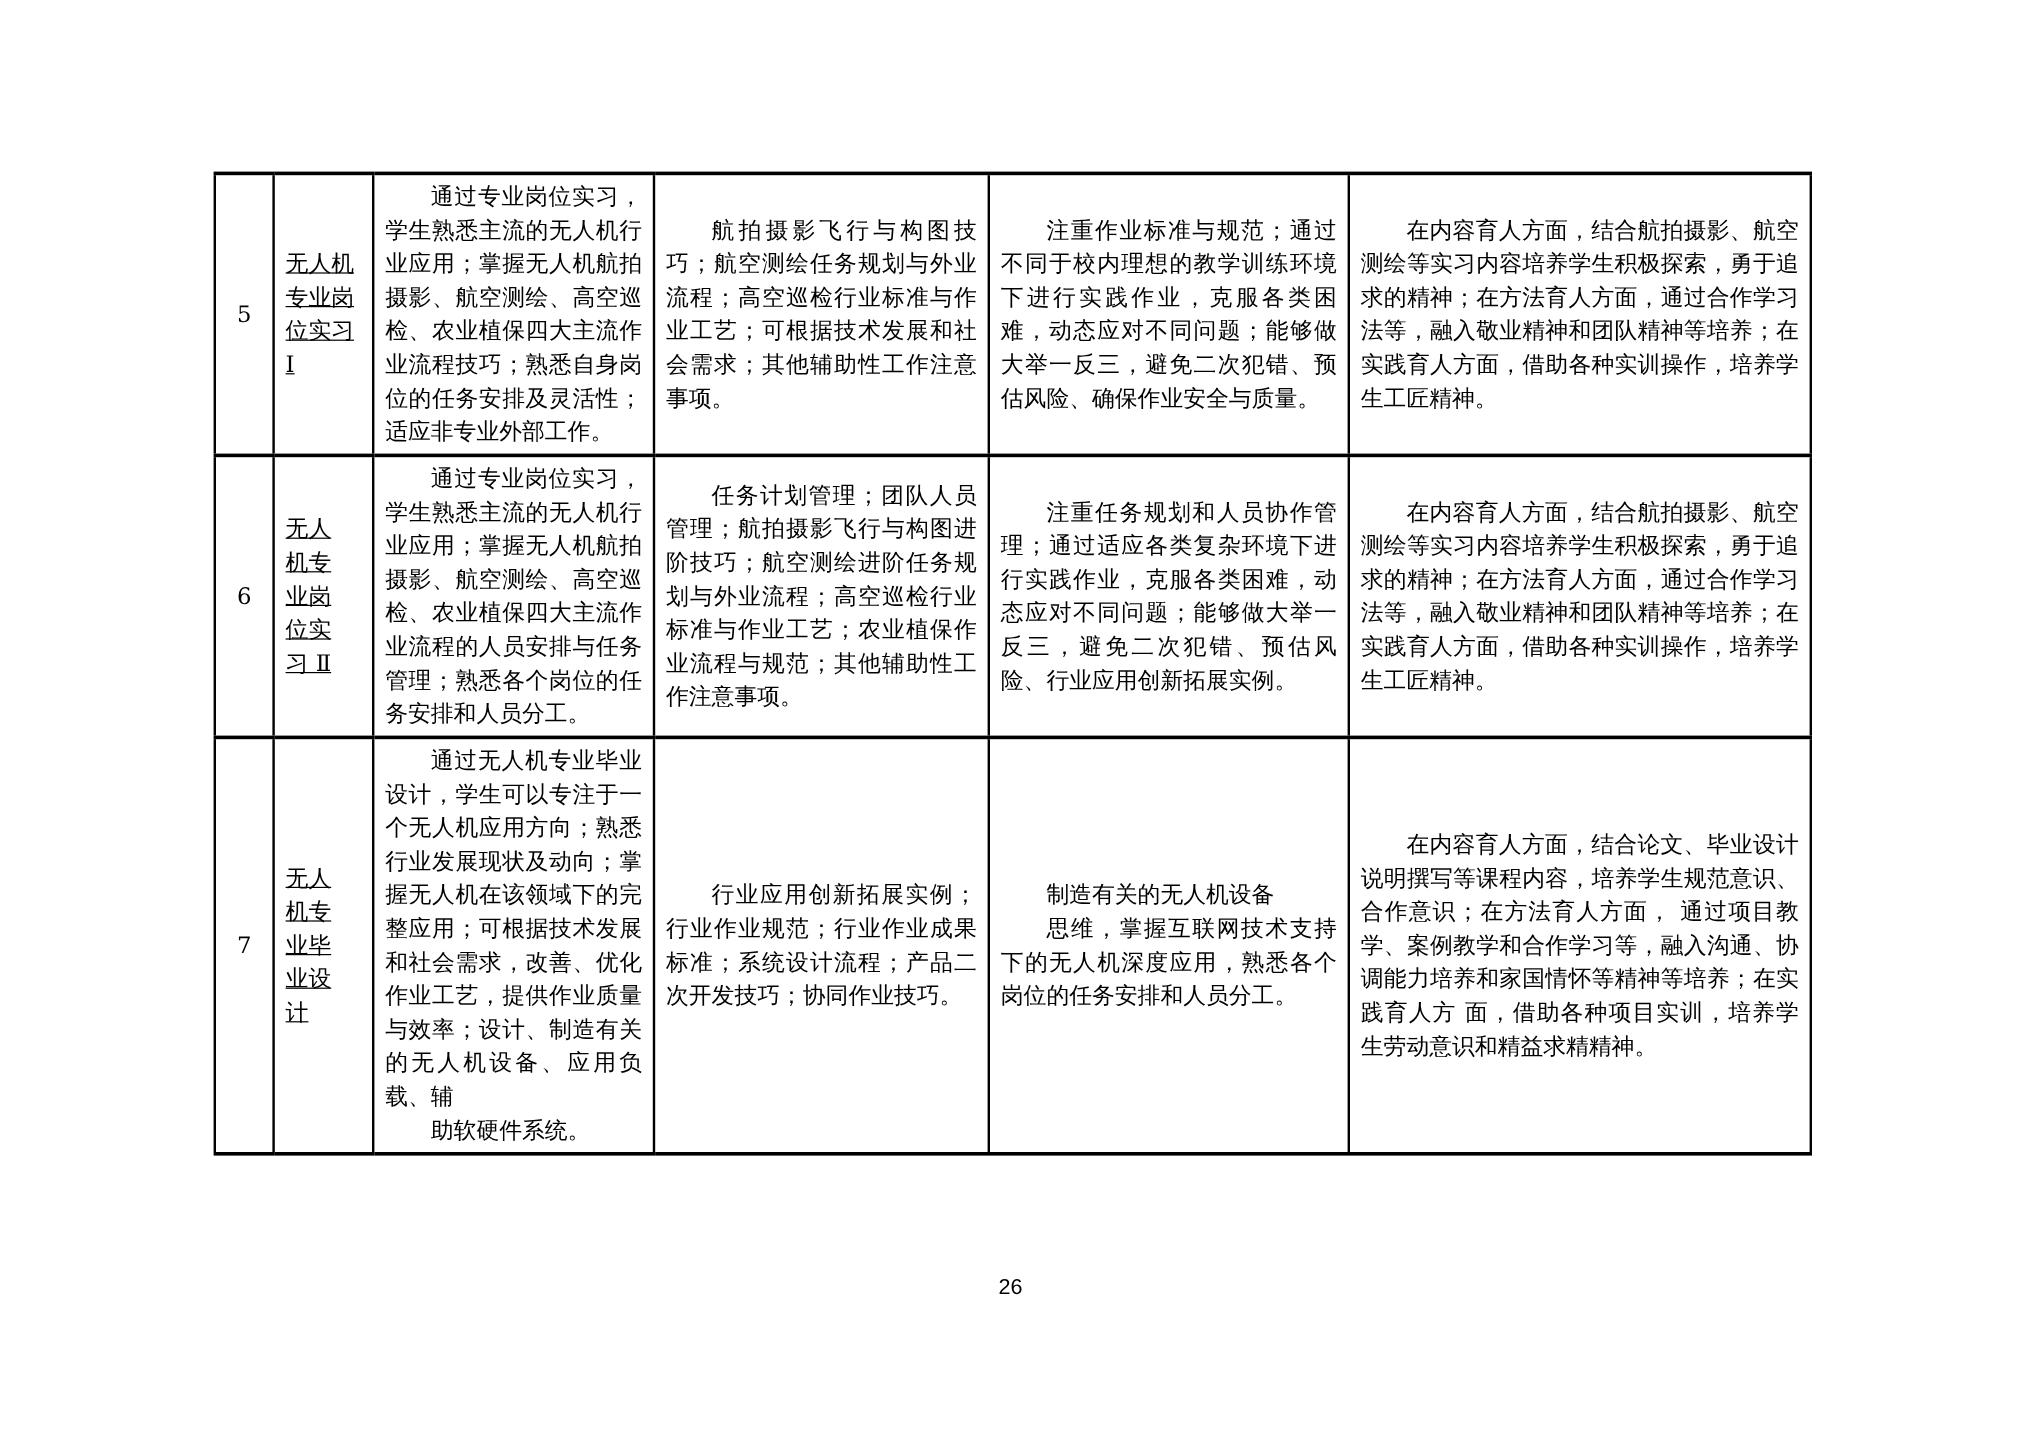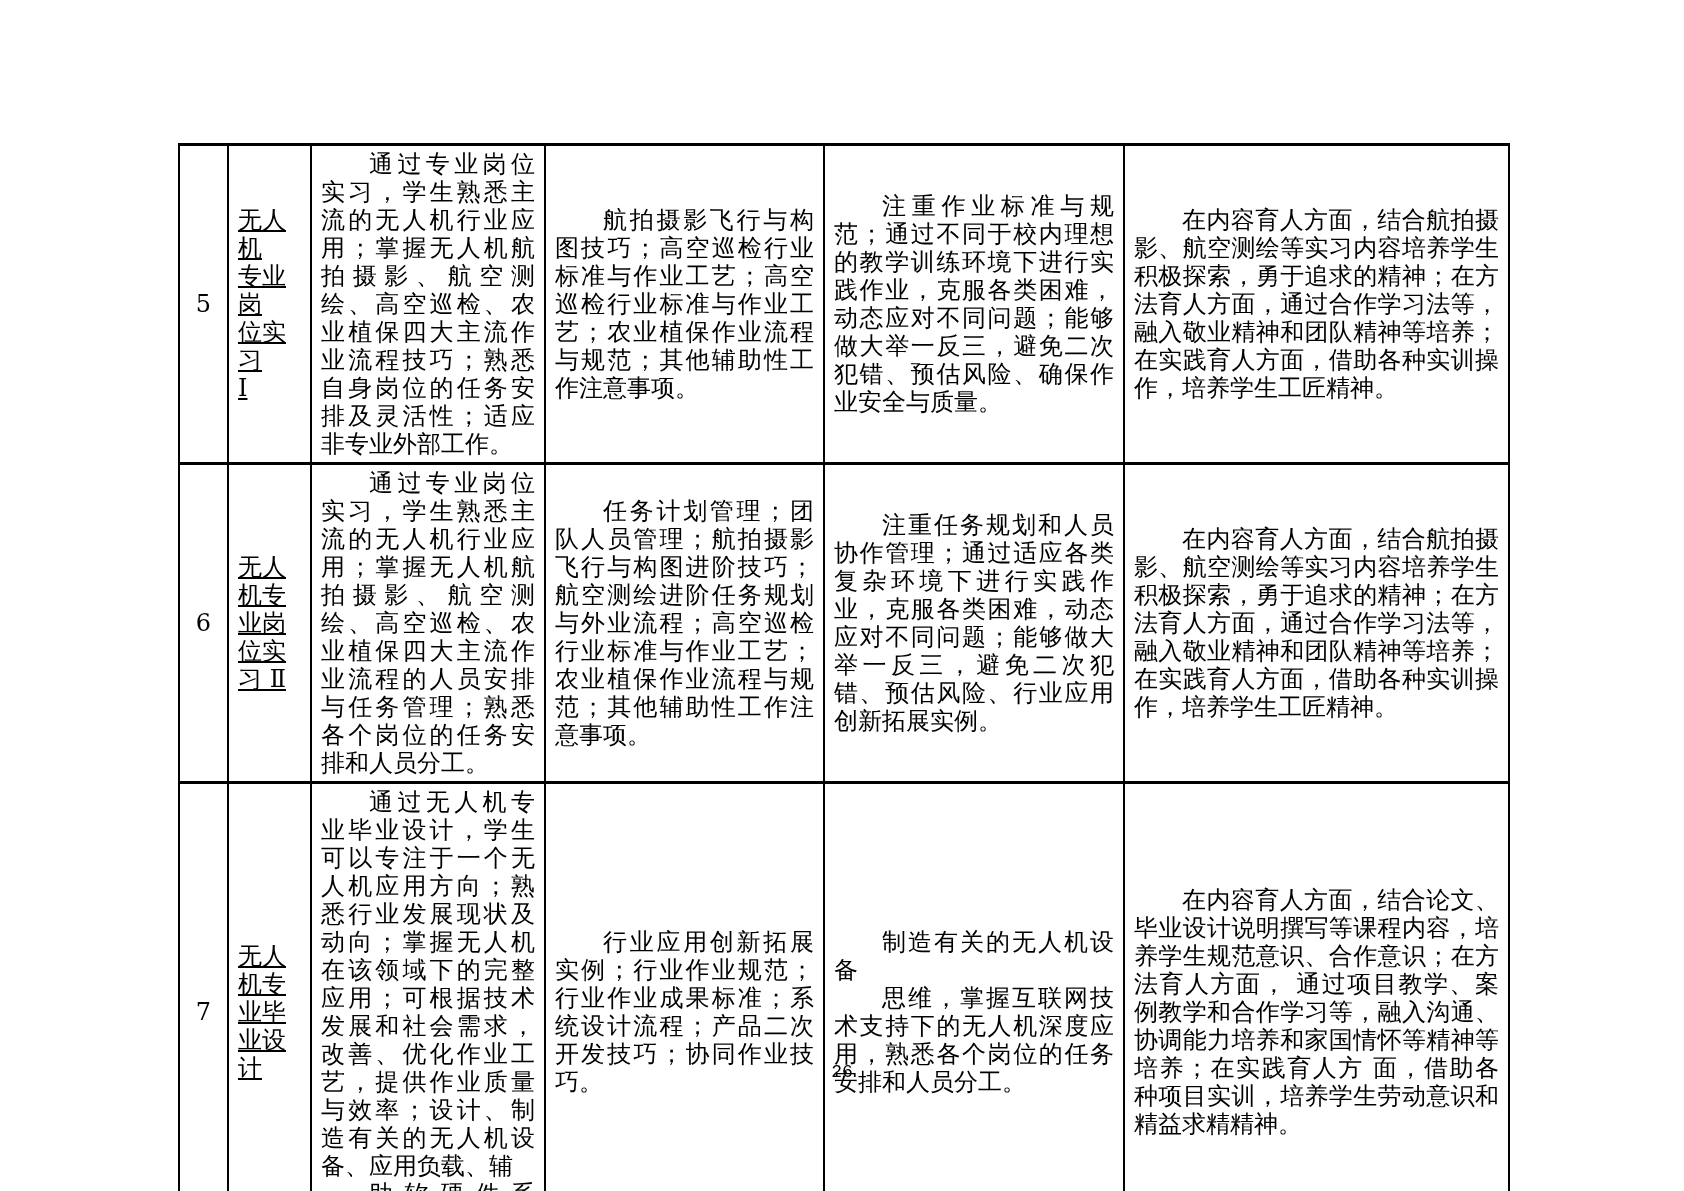--- a/index.html
+++ b/index.html
@@ -22,21 +22,21 @@
     top: 143px;
     width: 1330px;
     border-collapse: collapse;
     table-layout: fixed;
   }
   table.course-table td {
     border: 2px solid #000;
     border-top-width: 3px;
     border-bottom-width: 3px;
     vertical-align: middle;
-    font-size: 24px;
+    font-size: 19px;
     line-height: 28px;
     padding: 4px 9px;
     overflow: hidden;
   }
   tr.row-5 { height: 225px; }
   tr.row-6 { height: 225px; }
   tr.row-7 { height: 325px; }
 
   td.seq-cell {
     text-align: center;
@@ -53,21 +53,21 @@
     margin: 0;
     text-indent: 2em;
     text-align: justify;
   }
   .page-number {
     position: absolute;
     left: 0;
     right: 0;
     top: 1062px;
     text-align: center;
-    font-family: Liberation Mono, monospace;
+    font-family: Liberation Sans, sans-serif;
     font-size: 18px;
     color: #000;
   }
 </style>
 </head>
 <body>
 
 <div class="sheet">
 
   <table class="course-table">
@@ -84,21 +84,21 @@
       <tr class="row-5">
         <td class="seq-cell">5</td>
         <td class="course-cell">无人机
 专业岗
 位实习
 Ⅰ</td>
         <td>
           <p>通过专业岗位实习，学生熟悉主流的无人机行业应用；掌握无人机航拍摄影、航空测绘、高空巡检、农业植保四大主流作业流程技巧；熟悉自身岗位的任务安排及灵活性；适应非专业外部工作。</p>
         </td>
         <td>
-          <p>航拍摄影飞行与构图技巧；高空巡检行业标准与作业工艺；高空巡检行业标准与作业工艺；农业植保作业流程与规范；其他辅助性工作注意事项。</p>
+          <p>航拍摄影飞行与构图技巧；航空测绘任务规划与外业流程；高空巡检行业标准与作业工艺；可根据技术发展和社会需求；其他辅助性工作注意事项。</p>
         </td>
         <td>
           <p>注重作业标准与规范；通过不同于校内理想的教学训练环境下进行实践作业，克服各类困难，动态应对不同问题；能够做大举一反三，避免二次犯错、预估风险、确保作业安全与质量。</p>
         </td>
         <td>
           <p>在内容育人方面，结合航拍摄影、航空测绘等实习内容培养学生积极探索，勇于追求的精神；在方法育人方面，通过合作学习法等，融入敬业精神和团队精神等培养；在实践育人方面，借助各种实训操作，培养学生工匠精神。</p>
         </td>
       </tr>
 
       <tr class="row-6">

